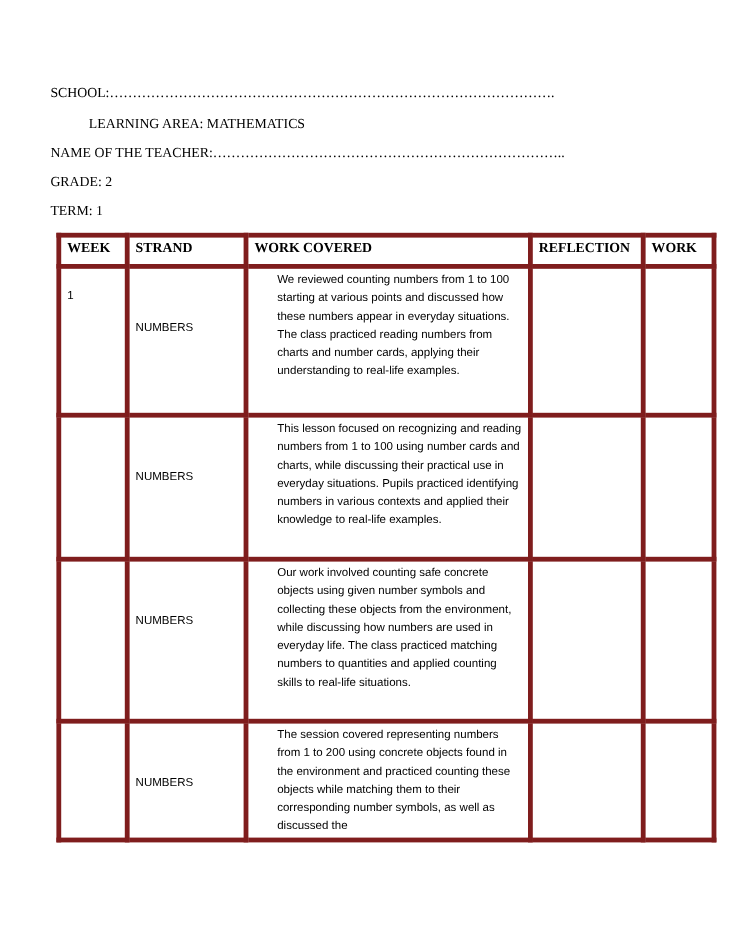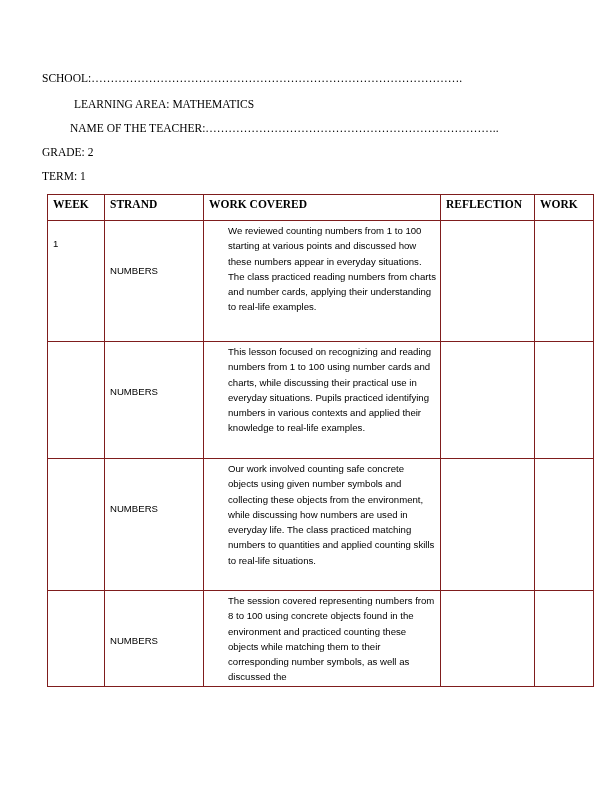--- a/index.html
+++ b/index.html
@@ -18,34 +18,34 @@
       position: absolute;
       left: 42px;
       font-family: "Liberation Serif", serif;
       font-weight: normal;
       font-size: 11.5px;
       letter-spacing: 0;
       white-space: nowrap;
     }
     #l-school { top: 72px; }
     #l-area { top: 98px; margin-left: 32px; }
-    #l-teacher { top: 122px; margin-left: 28px; }
+    #l-teacher { top: 122px; }
     #l-grade { top: 146px; }
     #l-term { top: 170px; }
 
     table.plan {
       position: absolute;
       left: 47px;
       top: 194px;
       width: 546px;
       border-collapse: collapse;
       table-layout: fixed;
     }
     table.plan th, table.plan td {
-      border: 1px solid #7f1d1d;
+      border: 4px solid #7f1d1d;
       vertical-align: top;
       padding: 0;
     }
     table.plan th {
       font-family: "Liberation Serif", serif;
       font-weight: bold;
       font-size: 11.5px;
       text-align: left;
       height: 26px;
       padding: 3px 0 0 5px;
@@ -147,19 +147,19 @@
       <td></td>
     </tr>
     <tr class="r4">
       <td>
           <div class="cell-week"></div>
         </td>
       <td>
           <div class="cell-strand">NUMBERS</div>
         </td>
       <td>
-          <div class="cell-work">The session covered representing numbers from 8 to 100 using concrete objects found in the environment and practiced counting these objects while matching them to their corresponding number symbols, as well as discussed the</div>
+          <div class="cell-work">The session covered representing numbers from 1 to 200 using concrete objects found in the environment and practiced counting these objects while matching them to their corresponding number symbols, as well as discussed the</div>
         </td>
       <td></td>
       <td></td>
     </tr>
   </tbody>
 </table>
 
 </body></html>

